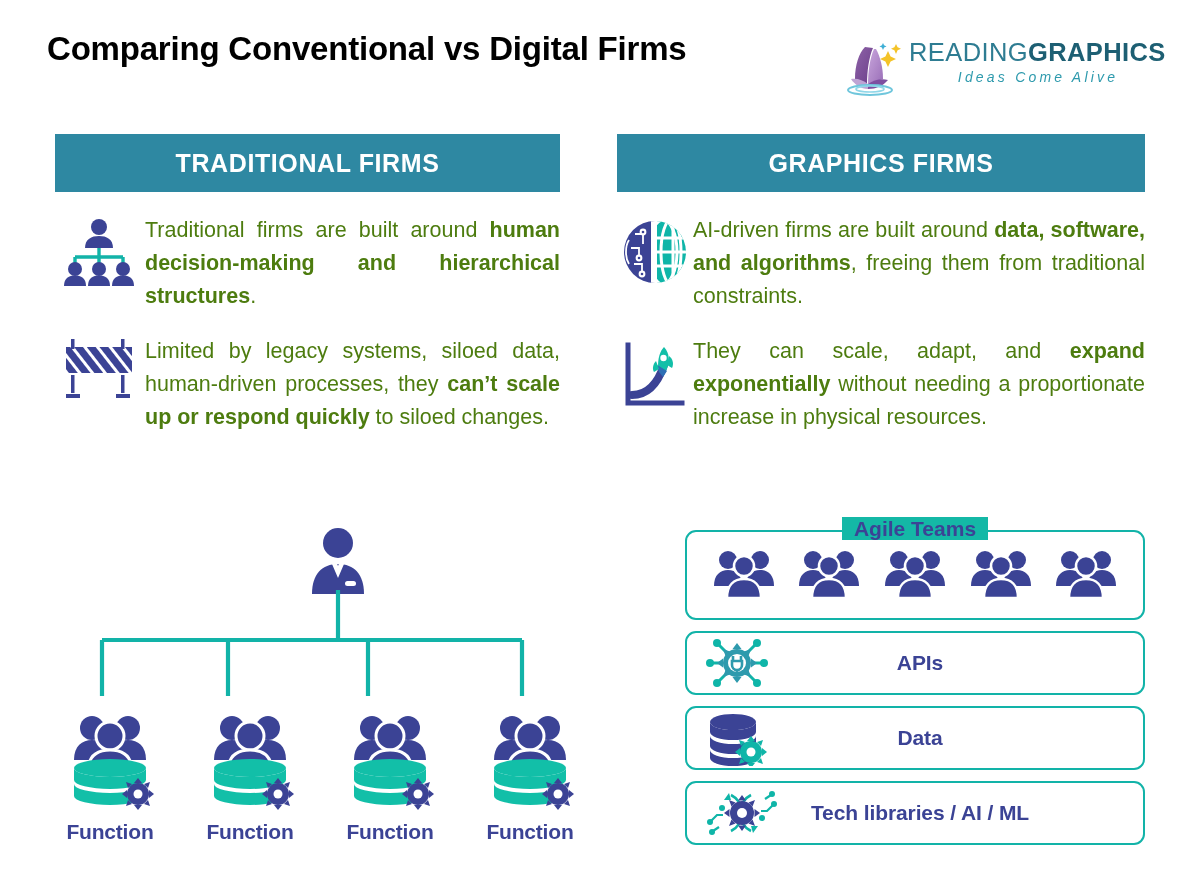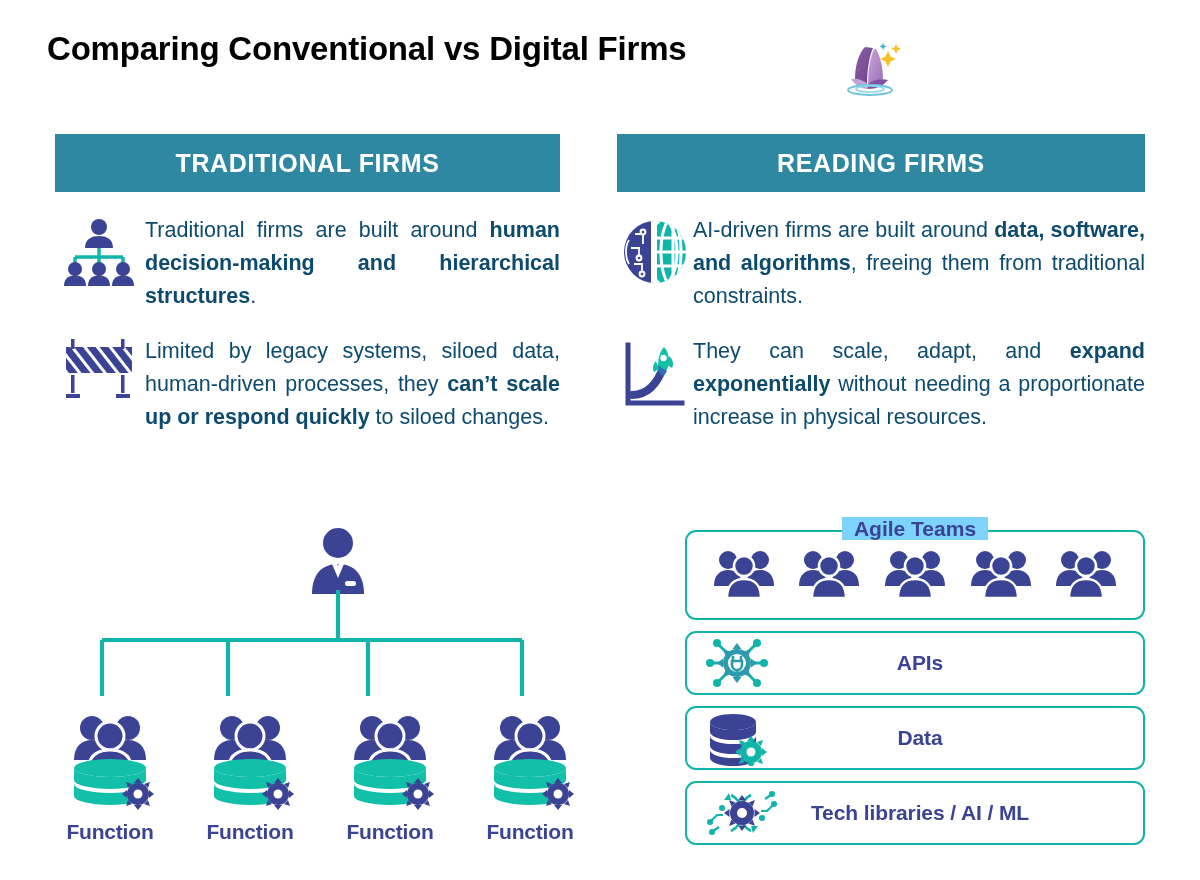--- a/index.html
+++ b/index.html
@@ -34,21 +34,21 @@
   .bar{
     height:58px;background:#2E88A2;color:#fff;
     display:flex;align-items:center;justify-content:center;
     font-size:25px;font-weight:bold;letter-spacing:.6px;
   }
 
   .bullets{margin-top:22px;}
   .bullet{display:flex;align-items:flex-start;margin-bottom:22px;}
   .b-icon{flex:0 0 auto;width:76px;display:flex;justify-content:center;padding-top:4px;}
   .b-text{
-    flex:1;font-size:21.5px;line-height:33px;color:#0c4a6e;
+    flex:1;font-size:21.5px;line-height:33px;color:#4d7c0f;
     text-align:justify;text-justify:inter-word;
   }
   .b-text b{font-weight:bold;}
   .b-text .last{display:inline;}
   .bullet-left .b-icon{width:88px;}
   .bullet-left .b-text{padding-left:2px;}
 
   
   .orgchart{position:absolute;left:40px;top:520px;width:560px;height:340px;}
   .boss{position:absolute;left:268px;top:6px;}
@@ -62,21 +62,21 @@
   
   .stack{position:absolute;left:685px;top:530px;width:460px;}
   .agile{
     position:relative;border:2.2px solid #12B3A8;border-radius:11px;
     height:86px;margin-bottom:11px;
   }
   .agile-legend{
     position:absolute;top:-15px;left:0;right:0;text-align:center;
   }
   .agile-legend span{
-    background:#7dd3fc;padding:0 12px;font-size:21px;font-weight:bold;color:#3B4395;
+    background:#14b8a6;padding:0 12px;font-size:21px;font-weight:bold;color:#3B4395;
   }
   .agile-row{
     display:flex;align-items:center;justify-content:space-around;
     height:100%;padding:0 14px;box-sizing:border-box;
   }
   .srow{
     border:2.2px solid #12B3A8;border-radius:11px;height:60px;
     margin-bottom:11px;display:flex;align-items:center;position:relative;
   }
   .srow .s-icon{position:absolute;left:18px;top:50%;transform:translateY(-50%);display:flex;}
@@ -109,20 +109,24 @@
         <path d="M31 10 C27 19 25 32 25 45 L40 40 C40 28 37 17 33 10 Z" fill="url(#bk2)"></path>
         <path d="M25 45 C20 41 14 39 8 40 C12 46 18 50 25 50 Z" fill="#BFA4D4"></path>
         <path d="M25 45 C31 41 38 39 45 41 C40 47 33 50 25 50 Z" fill="#7E4FA0"></path>
         <ellipse cx="27" cy="51" rx="22" ry="5" fill="none" stroke="#6FC6DC" stroke-width="2"></ellipse>
         <ellipse cx="27" cy="50" rx="14" ry="3" fill="none" stroke="#8FD6E8" stroke-width="1.6"></ellipse>
         <path d="M45 12 l2.6 5.6 L53 20 l-5.4 2.4 L45 28 l-2.6-5.6 L37 20 l5.4-2.4 Z" fill="#F4C328"></path>
         <path d="M53 5 l1.6 3.3 L58 9.8 l-3.4 1.5 L53 15 l-1.6-3.7 L48 9.8 l3.4-1.5 Z" fill="#F4C328"></path>
         <path d="M40 4 l1.1 2.3 L43.5 7.4 l-2.4 1.1 L40 11 l-1.1-2.5 L36.5 7.4 l2.4-1.1 Z" fill="#3FAFD6"></path>
       </svg>
     </div>
+    <div class="logo-text">
+      <div class="logo-word"><span class="lw-a">READING</span><span class="lw-b">GRAPHICS</span></div>
+      <div class="logo-tag">Ideas Come Alive</div>
+    </div>
   </div>
 
   <div class="col col-left">
     <div class="bar">TRADITIONAL FIRMS</div>
 
     <div class="bullets">
 
       <div class="bullet bullet-left">
         <div class="b-icon">
           <svg viewBox="0 0 70 68" width="70" height="68">
@@ -162,21 +166,21 @@
         </div>
         <div class="b-text">
           <span>Limited by legacy systems, siloed data, human-driven processes, they </span><b>can’t scale up or respond quickly</b><span class="last"> to siloed changes.</span>
         </div>
       </div>
 
     </div>
   </div>
 
   <div class="col col-right">
-    <div class="bar">READING FIRMS</div>
+    <div class="bar">GRAPHICS FIRMS</div>
 
     <div class="bullets">
 
       <div class="bullet">
         <div class="b-icon">
           <svg viewBox="0 0 68 68" width="68" height="68">
             <defs>
               <clipPath id="cl">
                   <circle cx="34" cy="34" r="31"></circle>
                 </clipPath>

